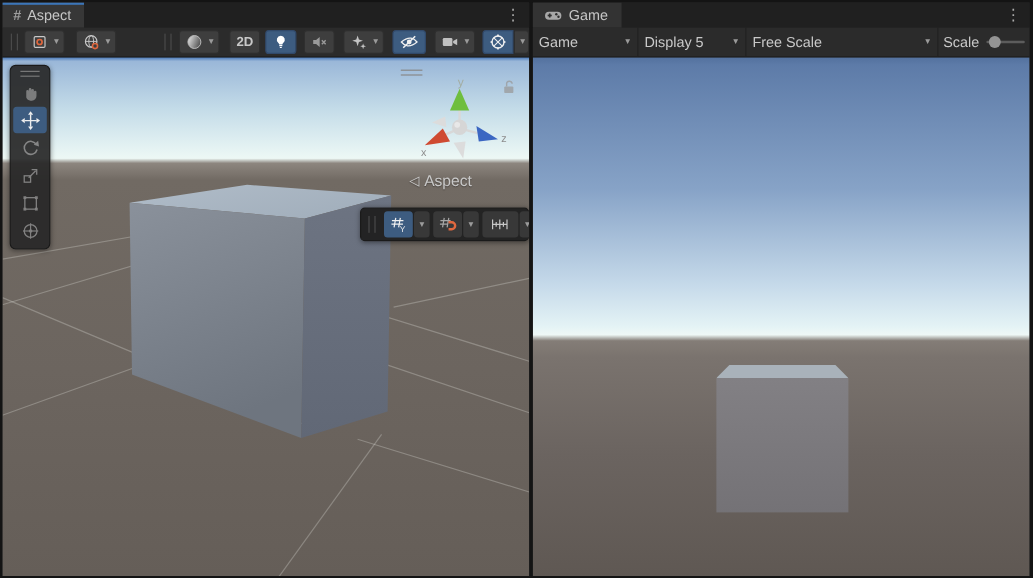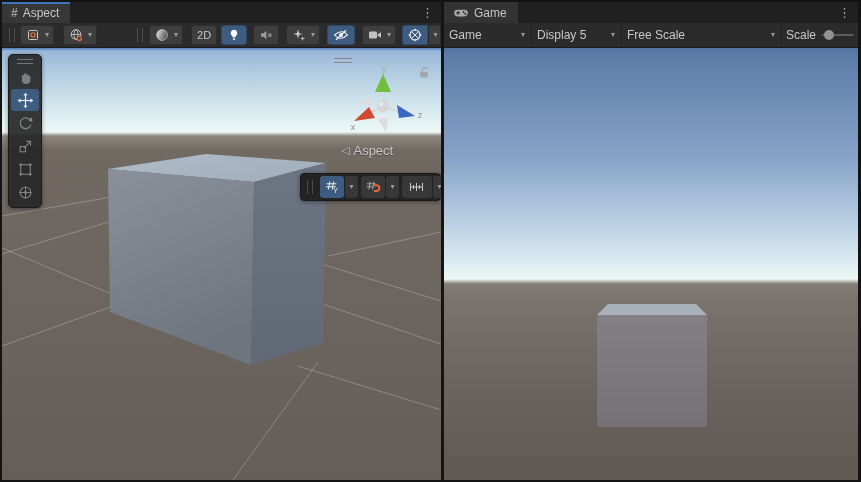--- a/index.html
+++ b/index.html
@@ -121,21 +121,21 @@
                   <stop offset="0" stop-color="#ececec"></stop>
                   <stop offset="1" stop-color="#5a5a5a"></stop>
                 </linearGradient>
               </defs>
               <circle cx="8" cy="8" r="5.4" fill="url(#sphg)" stroke="#bdbdbd" stroke-width=".8"></circle>
             </svg>
         </span>
         <span class="arrow">▾</span>
       </div>
 
-      <div class="tbtn" style="margin-left:8px;font-weight:normal">
+      <div class="tbtn" style="margin-left:8px;font-weight:bold">
         <span>2D</span>
       </div>
 
       <div class="tbtn on" style="margin-left:4px">
         <span>
           <svg width="16" height="16" viewBox="0 0 16 16">
               <path d="M8 2.8a3.4 3.4 0 0 1 2 6.1c-.45.34-.65.7-.65 1.1h-2.7c0-.4-.2-.76-.65-1.1A3.4 3.4 0 0 1 8 2.8Z" fill="#fff"></path>
               <rect x="6.6" y="10.6" width="2.8" height="1" rx=".4" fill="#fff"></rect>
               <rect x="7" y="12.1" width="2" height=".9" rx=".4" fill="#fff"></rect>
             </svg>

